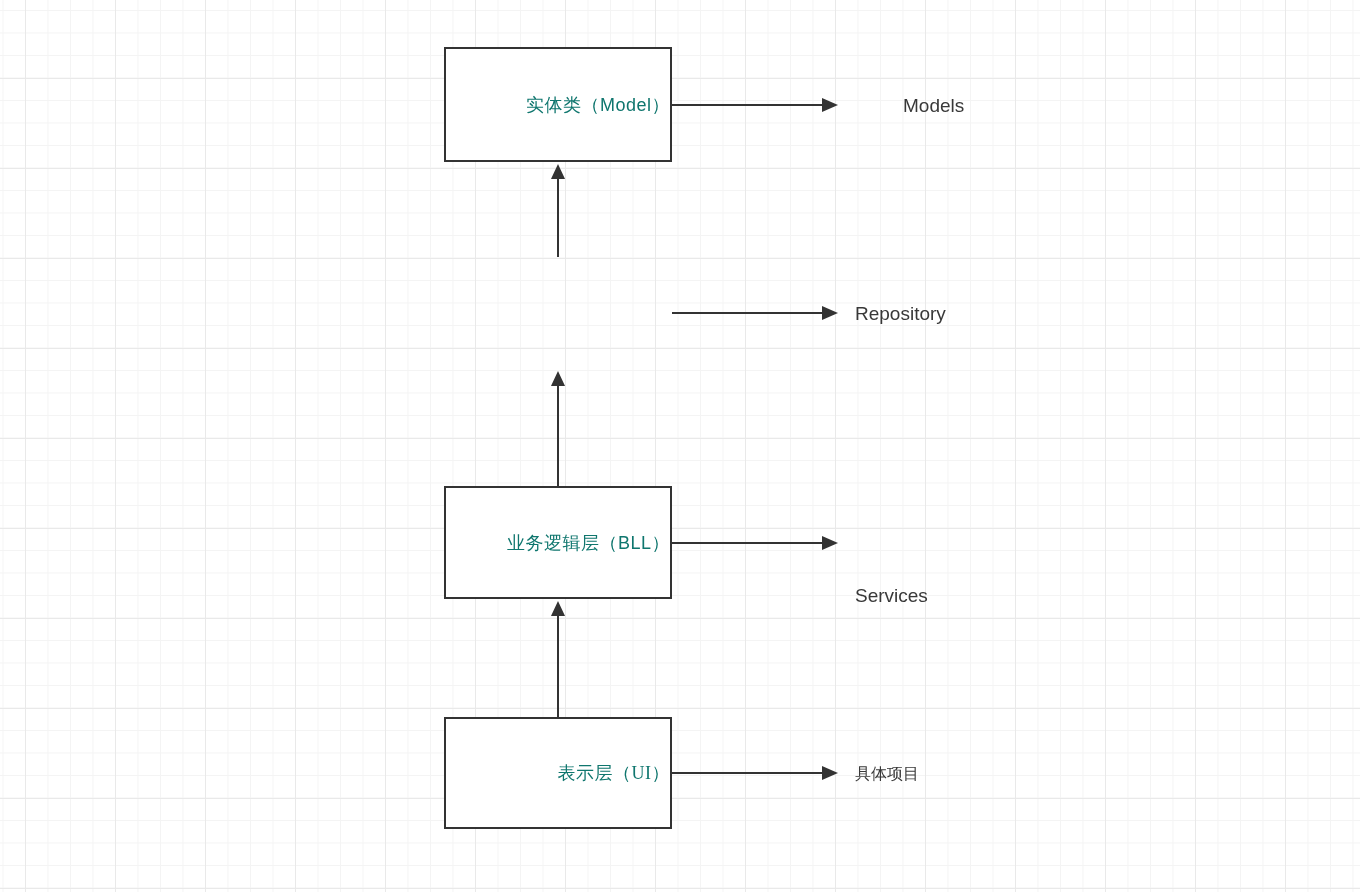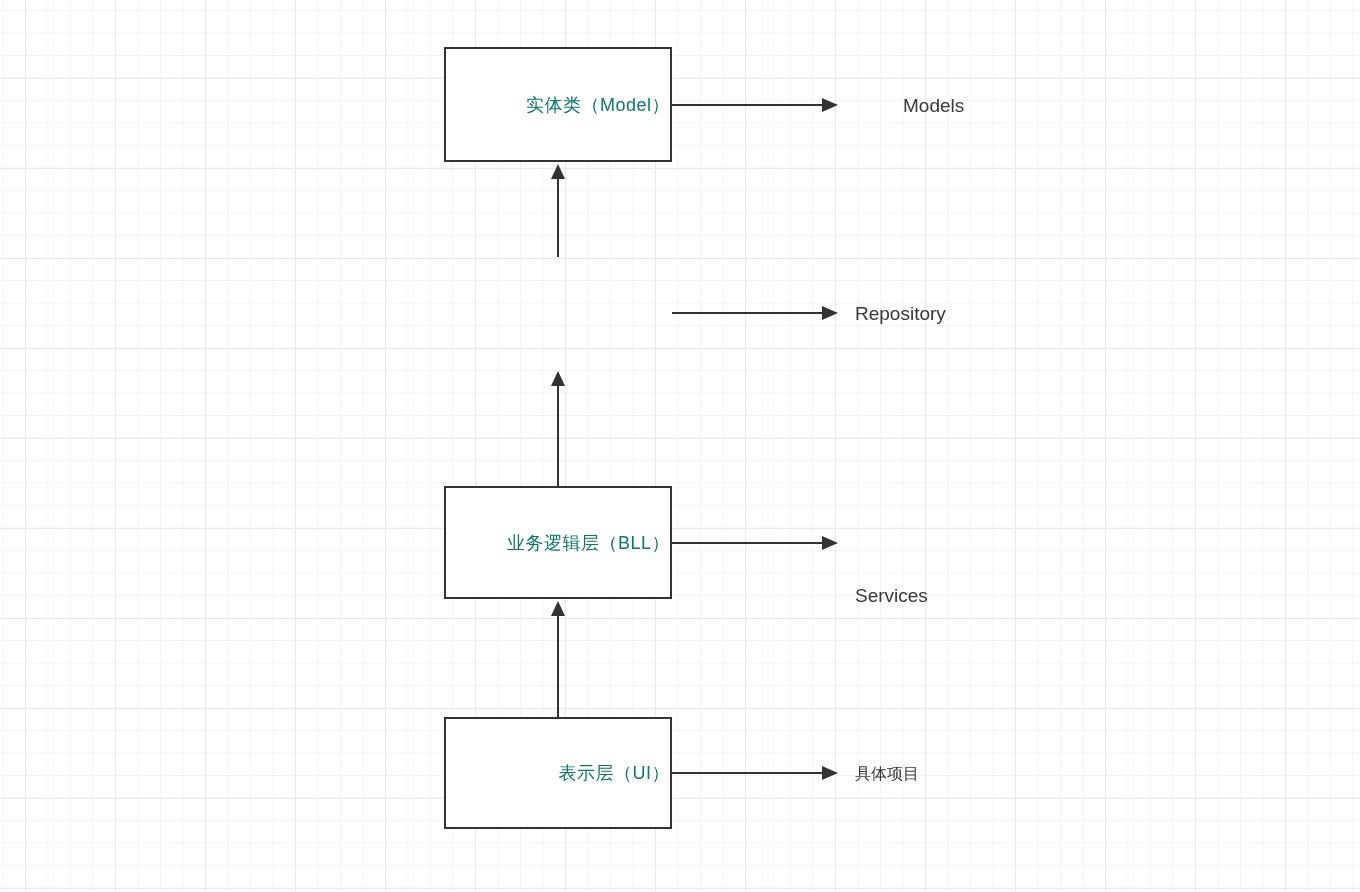--- a/index.html
+++ b/index.html
@@ -33,21 +33,21 @@
     display: flex;
     align-items: center;
     justify-content: flex-end;
     font-size: 18px;
     color: #0f766e;
     letter-spacing: 0.5px;
   }
   .n1 { top: 47px;  height: 115px; }
   .n2 { top: 257px; height: 112px; }
   .n3 { top: 486px; height: 113px; padding-left: 23px; }
-  .n4 { top: 717px; height: 112px; }
+  .n4 { top: 717px; height: 112px; font-family: Liberation Serif, serif; }
 
   
   .varrow { position: absolute; left: 551px; width: 14px; }
   .v1 { top: 164px; height: 93px; }
   .v2 { top: 371px; height: 115px; }
   .v3 { top: 601px; height: 116px; }
   .varrow .head {
     position: absolute; top: 0; left: 0;
     width: 0; height: 0;
     border-left: 7px solid transparent;

